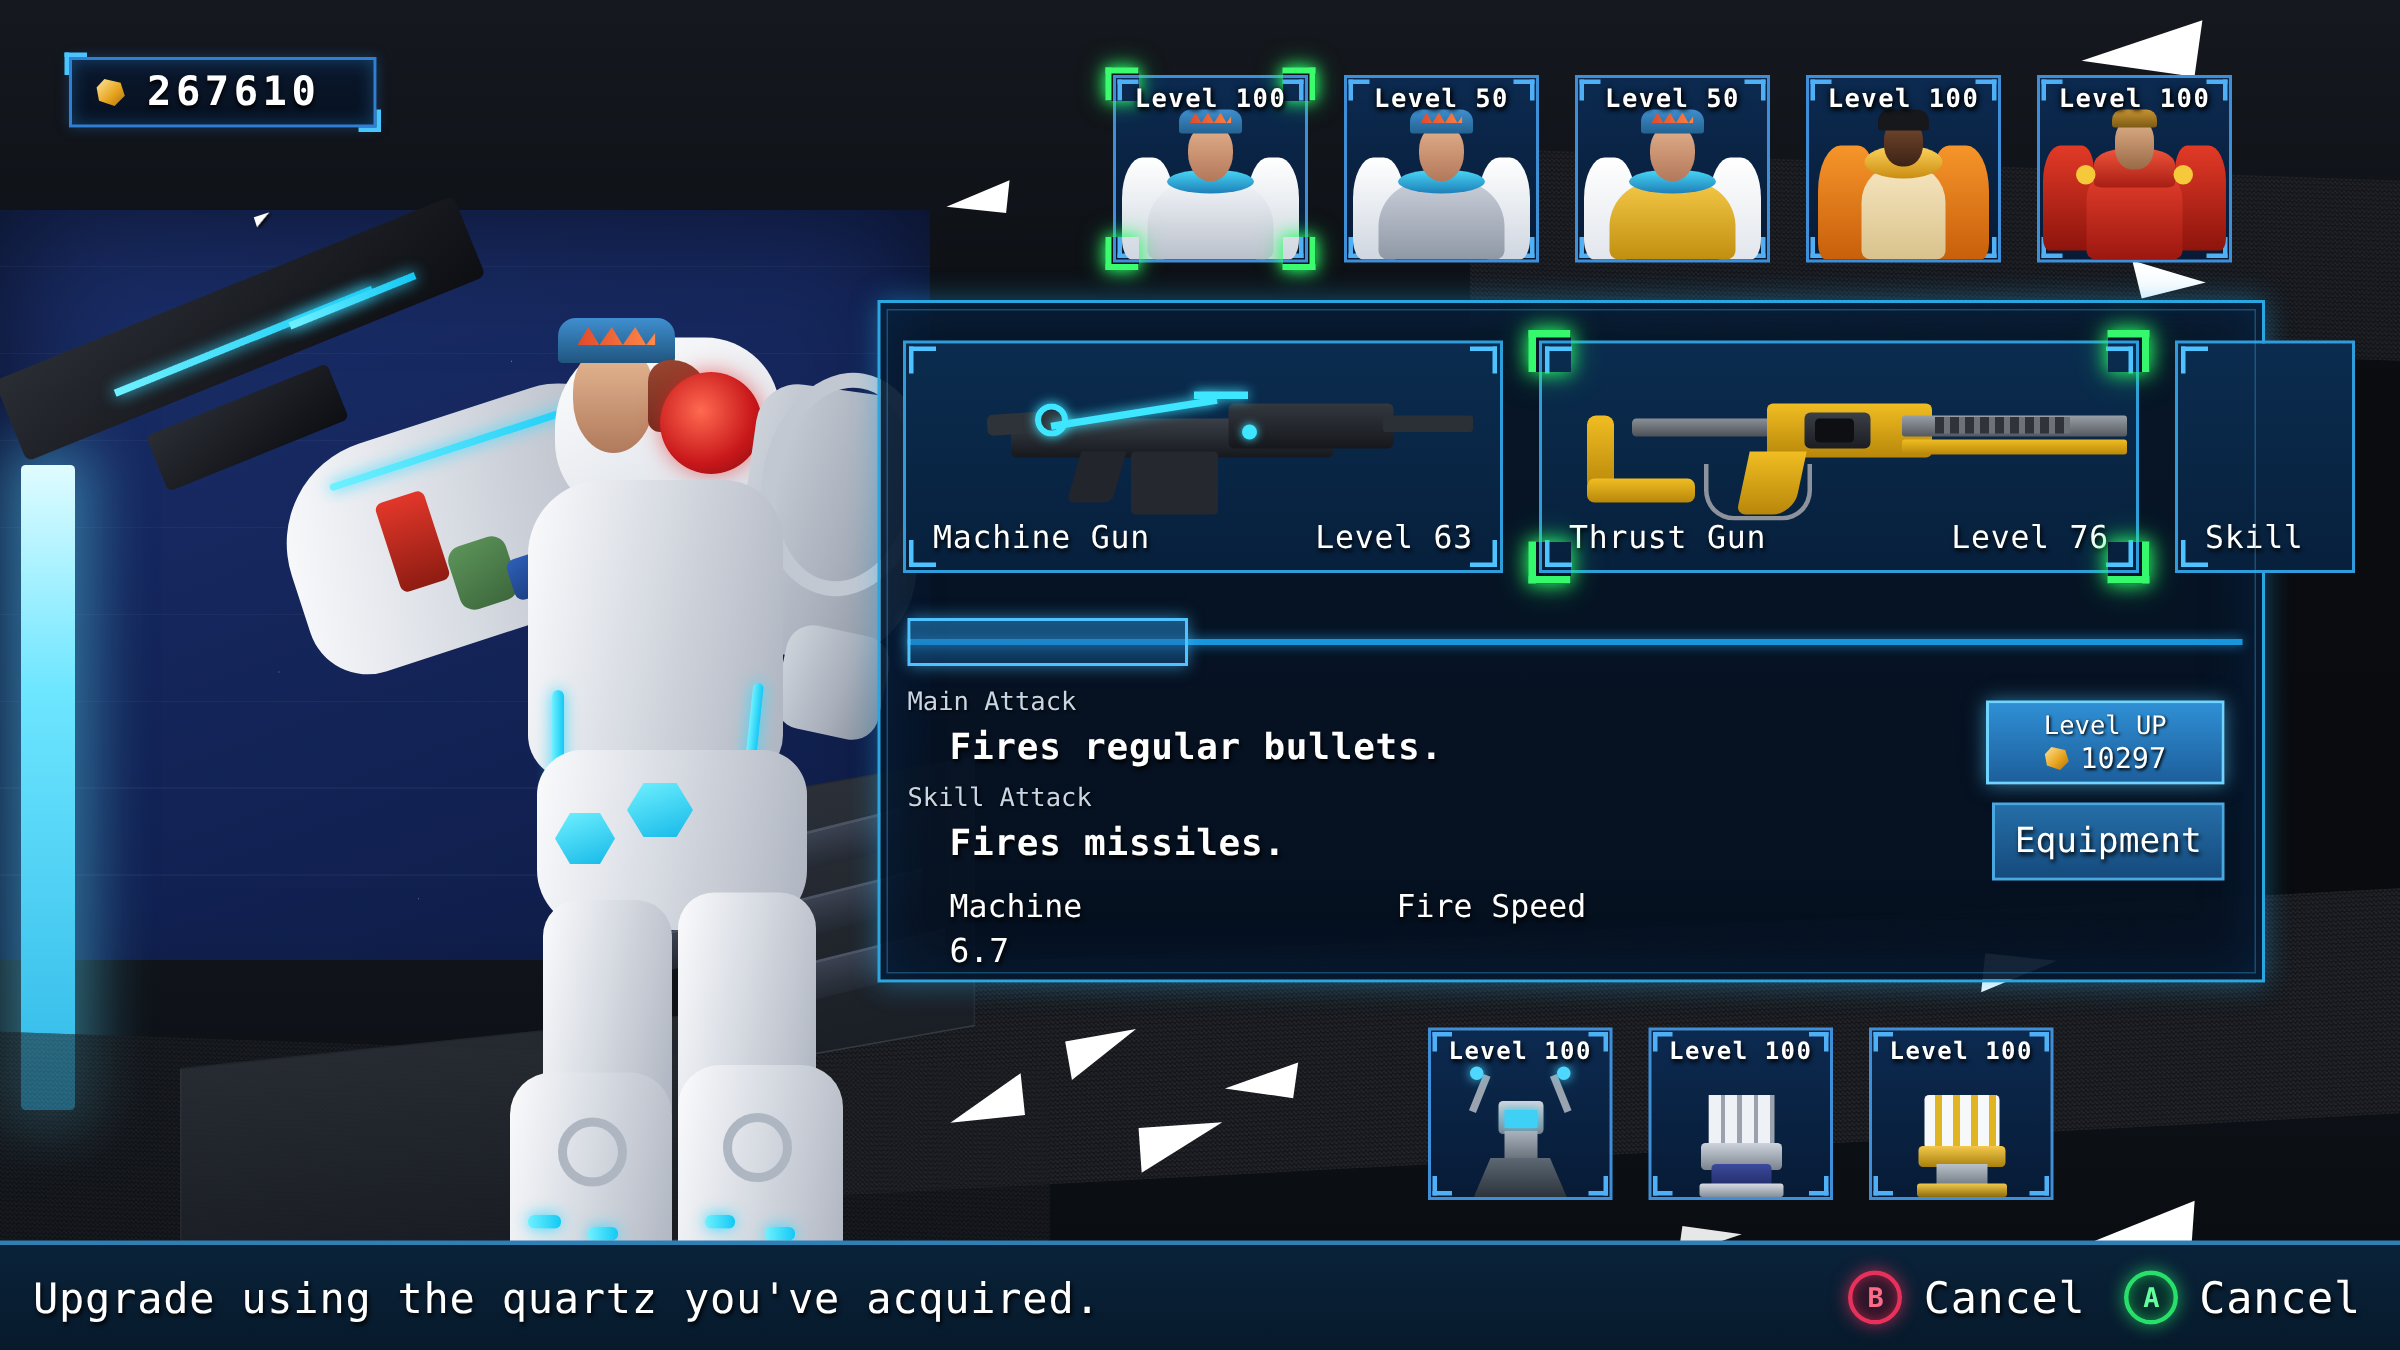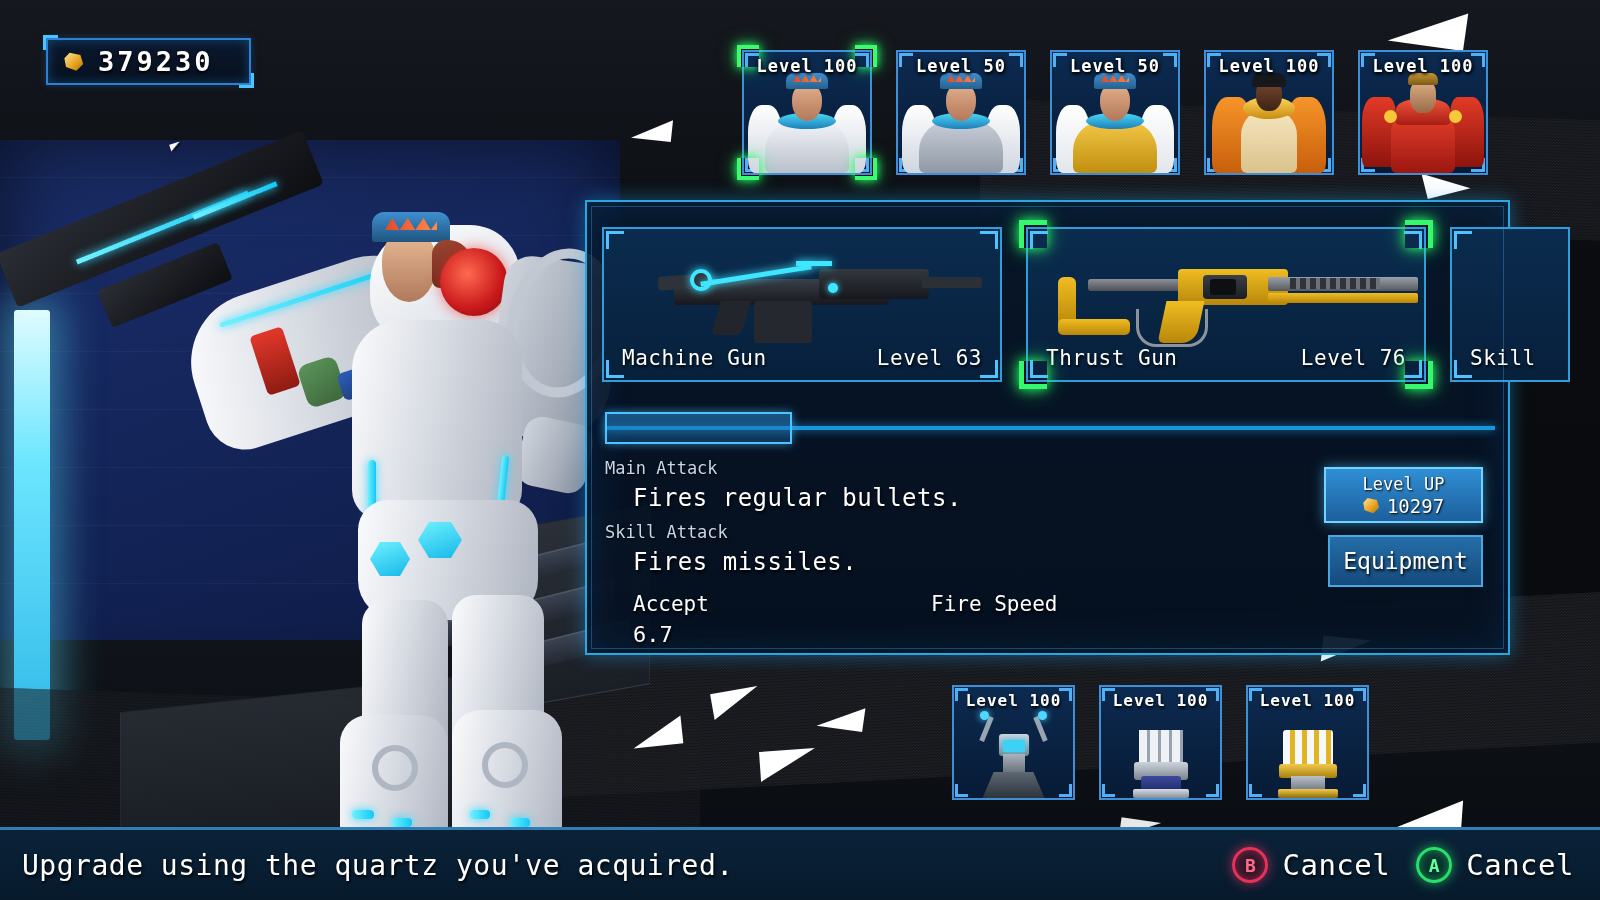--- a/index.html
+++ b/index.html
@@ -141,21 +141,21 @@
     background:#1896dd; box-shadow:0 0 8px rgba(30,160,230,.8); }
   #xp-fill { position:absolute; left:0; top:0; height:32px;
     background:linear-gradient(180deg,rgba(40,140,210,.55),rgba(20,90,150,.45));
     border:2px solid #4fc3ff; box-shadow:0 0 10px rgba(70,190,255,.6); }
 
   
   #stats { position:absolute; left:18px; top:252px; width:890px; }
   .stat-label { color:#c9d6e6; font-size:17px; font-family:"DejaVu Sans Mono", monospace;
     text-shadow:1px 1px 2px #000; margin-top:4px; }
   .stat-value { color:#fff; font-size:24px; font-family:"DejaVu Sans Mono", monospace;
-    text-shadow:1px 2px 3px #000; margin:6px 0 10px 28px; letter-spacing:.5px;}
+    text-shadow:1px 2px 3px #000; margin:6px 0 10px 28px; letter-spacing:.5px;font-weight:bold;}
   .stat-grid { display:flex; margin-top:16px; }
   .stat-col { width:270px; margin-left:28px; }
   .stat-col:first-child { margin-left:28px; }
   .sg-label { color:#fff; font-size:21px; font-family:"DejaVu Sans Mono", monospace;
     text-shadow:1px 2px 3px #000; }
   .sg-value { color:#fff; font-size:22px; font-family:"DejaVu Sans Mono", monospace;
     text-shadow:1px 2px 3px #000; margin-top:6px;}
 
   
   #levelup-btn { position:absolute; right:25px; top:265px; width:159px; height:56px;
@@ -283,21 +283,21 @@
   <div class="ch" style="left:332px;top:575px;width:46px;height:46px;border:6px solid #aeb6c2;border-radius:50%;"></div>
   <div class="ch" style="left:442px;top:572px;width:46px;height:46px;border:6px solid #aeb6c2;border-radius:50%;"></div>
   <div class="ch glow-cyan" style="left:312px;top:640px;width:22px;height:9px;border-radius:4px;"></div>
   <div class="ch glow-cyan" style="left:352px;top:648px;width:20px;height:9px;border-radius:4px;"></div>
   <div class="ch glow-cyan" style="left:430px;top:640px;width:20px;height:9px;border-radius:4px;"></div>
   <div class="ch glow-cyan" style="left:470px;top:648px;width:20px;height:9px;border-radius:4px;"></div>
 </div>
 
 <div id="currency-bar">
   <span class="quartz"></span>
-  <span id="currency-value">379230</span>
+  <span id="currency-value">267610</span>
 </div>
 
 <div id="portrait-row">
 
   <div class="portrait selected">
     <span class="corner c-tl"></span>
     <span class="corner c-tr"></span>
     <span class="corner c-bl"></span>
     <span class="corner c-br"></span>
     <span class="lvl">Level 100</span>
@@ -451,21 +451,21 @@
     <div id="xp-fill" style="width: 21%;"></div>
   </div>
 
   <div id="stats">
     <div class="stat-label">Main Attack</div>
     <div class="stat-value">Fires regular bullets.</div>
     <div class="stat-label">Skill Attack</div>
     <div class="stat-value">Fires missiles.</div>
     <div class="stat-grid">
       <div class="stat-col">
-        <div class="sg-label">Accept</div>
+        <div class="sg-label">Machine</div>
         <div class="sg-value">6.7</div>
       </div>
       <div class="stat-col">
         <div class="sg-label">Fire Speed</div>
       </div>
     </div>
   </div>
 
   <div id="levelup-btn">
     <span id="levelup-label">Level UP</span>

